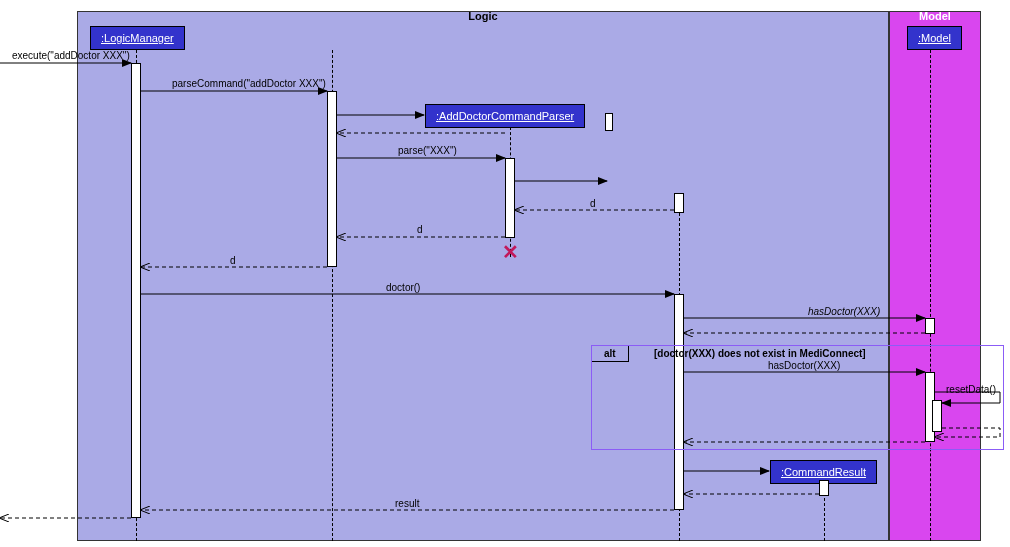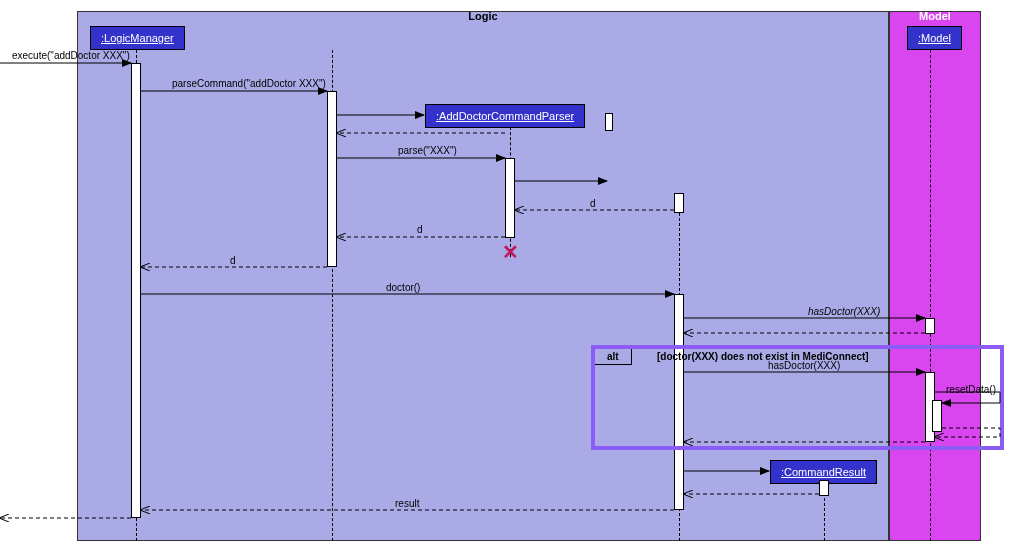--- a/index.html
+++ b/index.html
@@ -8,21 +8,21 @@
   .package-box { position: absolute; border: 1px solid #333; }
   .package-label { position: absolute; top: -2px; left: 50%; transform: translateX(-50%); font-size: 11px; font-weight: 600; }
   .pkg-logic { background: #aaaae6; }
   .pkg-model { background: #d946ef; }
   .header { position: absolute; background: #3333cc; color: #fff; padding: 5px 10px; border: 1px solid #000; text-align: right; white-space: nowrap; }
   .header.u { text-decoration: underline; }
   .lifeline { position: absolute; width: 1px; background: #000; }
   .activation { position: absolute; background: #fff; border: 1px solid #000; width: 10px; }
   .msg-label { position: absolute; font-size: 10px; white-space: nowrap; }
   .destroy { position: absolute; color: #c2185b; font-size: 20px; font-weight: bold; }
-  .alt-box { position: absolute; border: 4px solid #8b5cf6; }
+  .alt-box { position: absolute; border: 1px solid #8b5cf6; }
   .alt-tag { position: absolute; left: 0; top: 0; border: 1px solid #000; border-left: none; border-top: none; padding: 2px 12px; font-weight: bold; font-size: 10px; background: transparent; }
   .alt-tag::after { content: ""; position: absolute; right: -6px; top: 0; width: 0; height: 0; }
   .alt-cond { position: absolute; font-size: 10px; font-weight: bold; }
   svg.arrows { position: absolute; top: 0; left: 0; width: 1010px; height: 547px; pointer-events: none; }
 </style>
 </head>
 <body>
 
 <div class="canvas">
 

